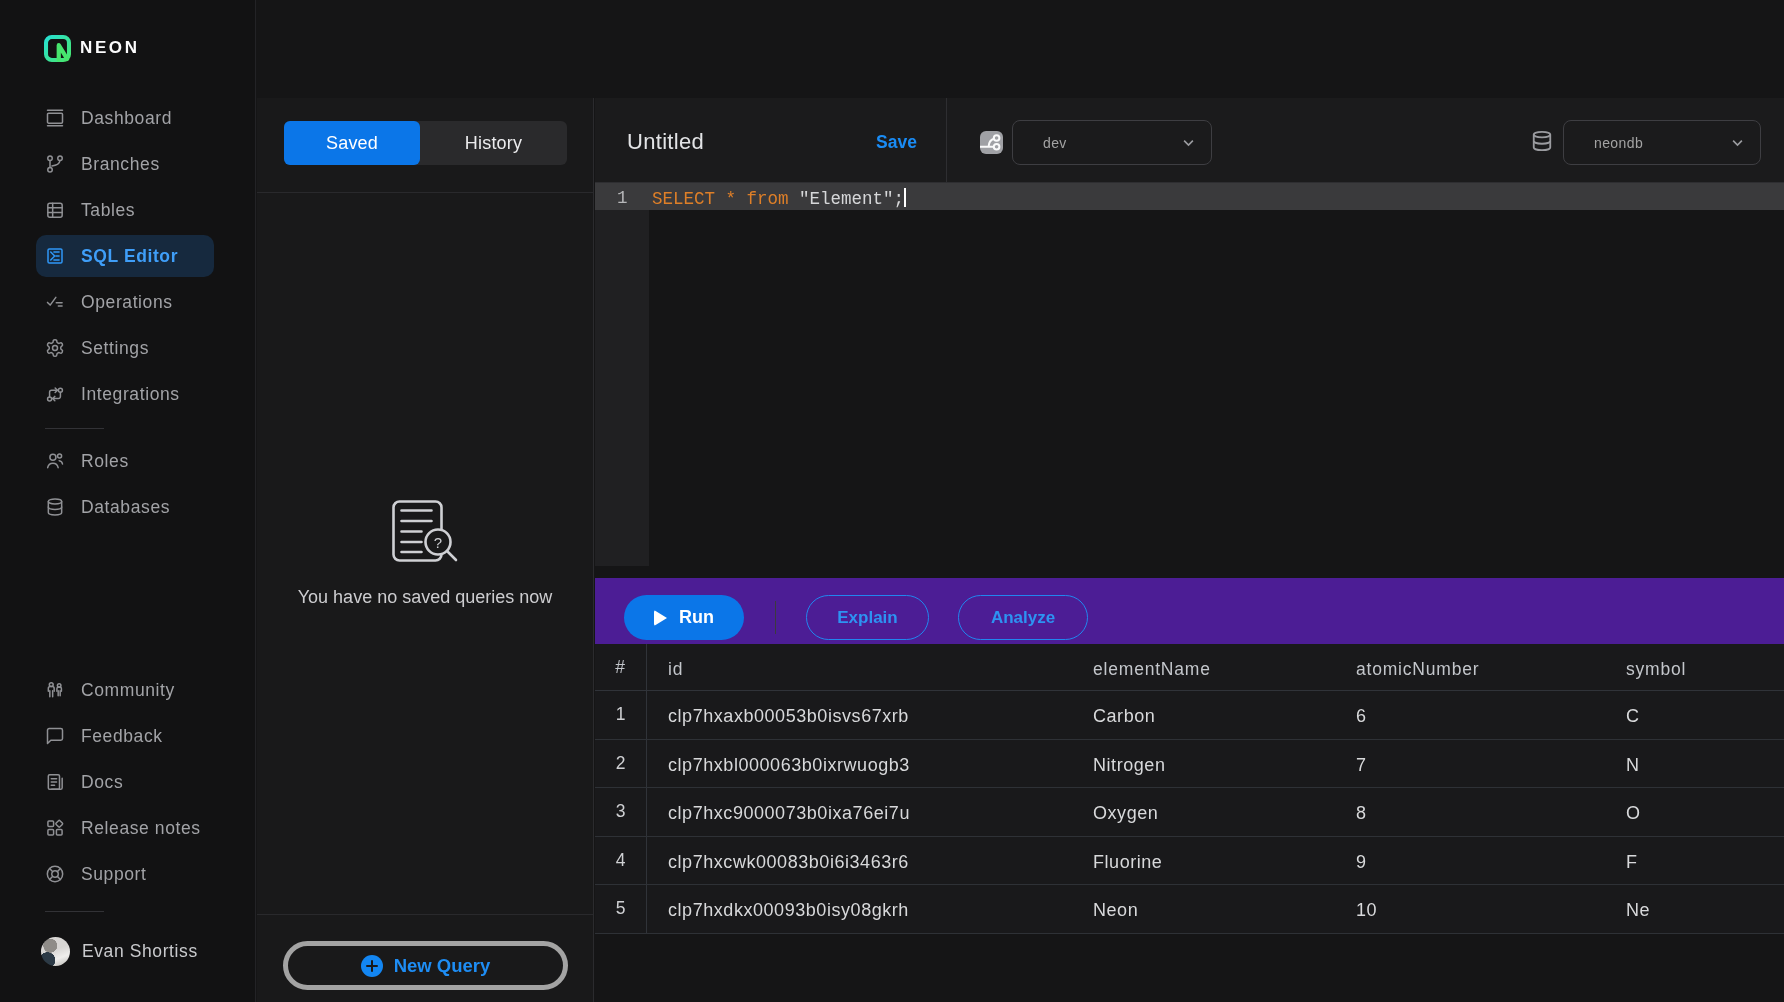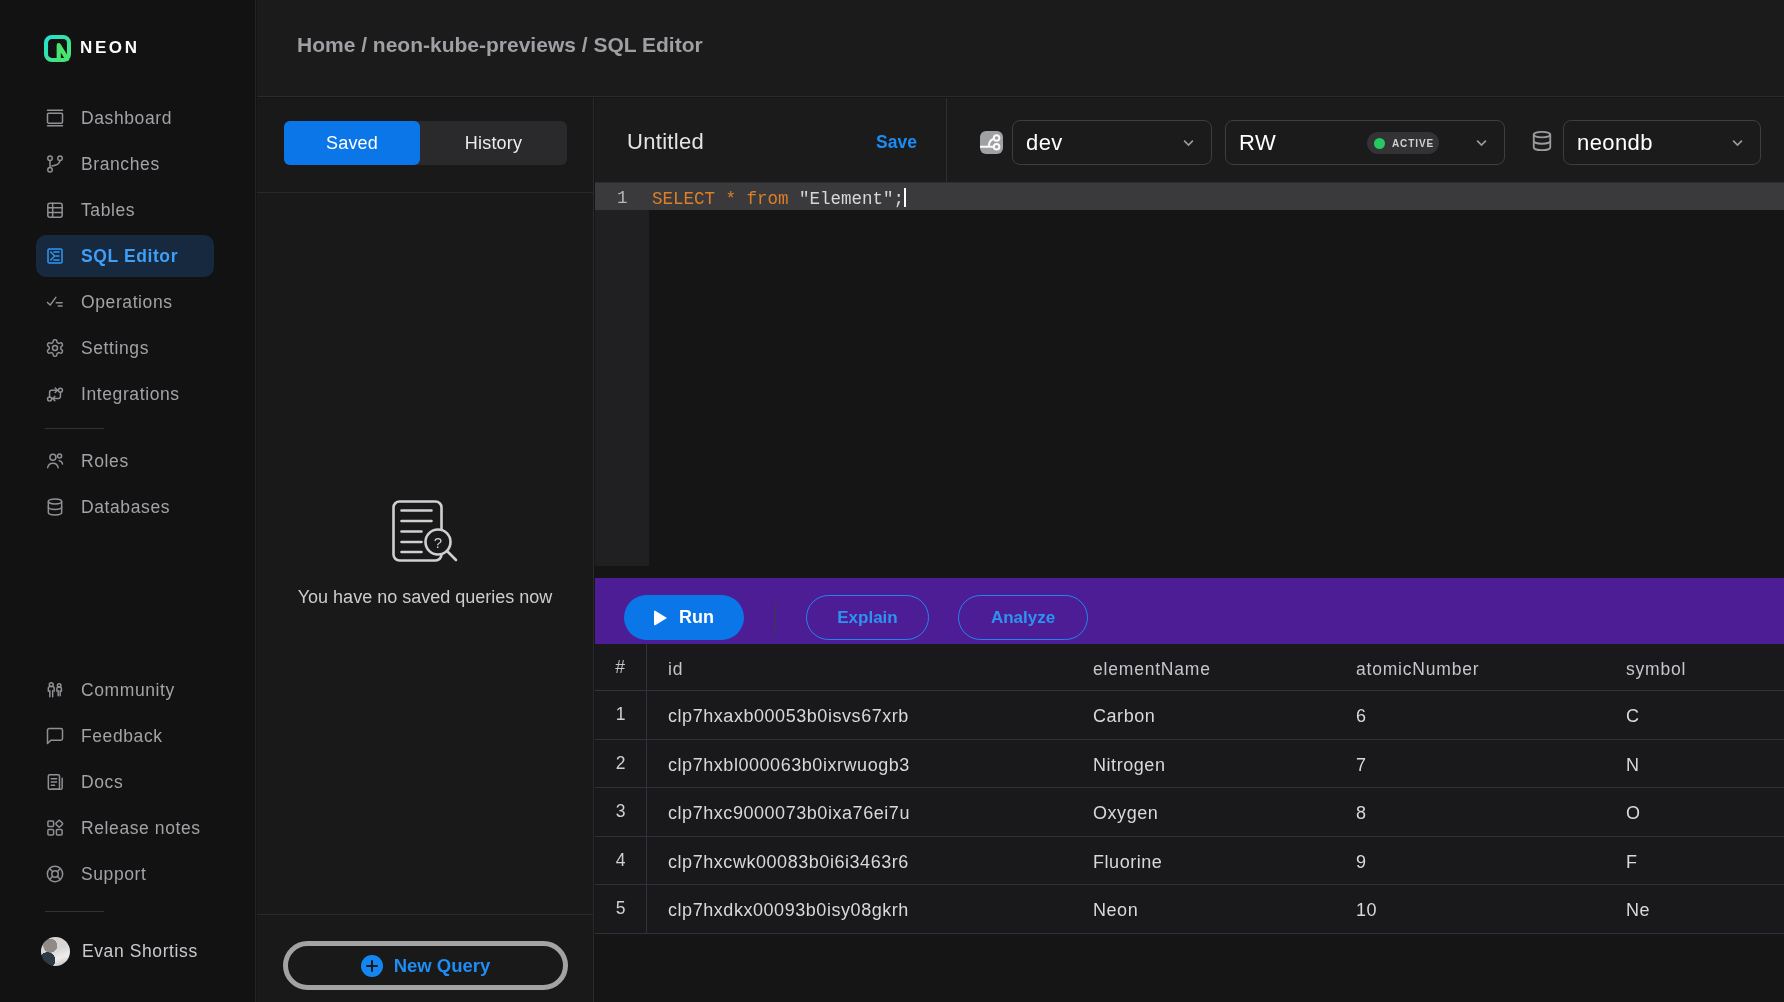--- a/index.html
+++ b/index.html
@@ -46,21 +46,21 @@
   .newq .plus:after { left:10px; top:5px; width:2.4px; height:12px; border-radius:1px; }
 
   
   .edregion { left:595px; top:98px; width:1189px; height:904px; background:#151516; }
   .edheader { position:absolute; left:0; top:0; width:1189px; height:85px; background:#1b1b1c; border-bottom:1px solid #2e2e31;padding-left:24px; }
   .edh-left { position:absolute; left:0; top:0; width:352px; height:84px; border-right:1px solid #2e2e31; }
   .untitled { position:absolute; left:32px; top:31px; font-size:22px; letter-spacing:0.3px; color:#e3e4e6; }
   .savelink { position:absolute; left:281px; top:34px; font-size:17.5px; font-weight:bold; color:#1a8cf5; }
   .shbtn { position:absolute; left:385px; top:33px; width:23px; height:23px; background:#a0a1a5; border-radius:6px; display:flex; align-items:center; justify-content:center; }
   .dd { position:absolute; top:22px; height:45px; border:1px solid #3e3e42; border-radius:8px; background:#1b1b1c; display:flex; align-items:center; }
-  .dd .t { position:absolute; left:13px; font-size:22px; letter-spacing:0.4px; color:#ffffff; }
+  .dd .t { position:absolute; left:30px; font-size:14px; letter-spacing:0.4px; color:#a3a3a3; }
   .dd svg.chev { position:absolute; right:15px; width:15px; height:15px; }
   .badge { position:absolute; left:141px; top:11px; width:72px; height:22px; background:#333336; border-radius:11px; display:flex; align-items:center; }
   .badge .dot { width:11px; height:11px; border-radius:50%; background:#24c95f; margin-left:7px; }
   .badge .bt { margin-left:7px; font-size:10px; font-weight:bold; letter-spacing:0.9px; color:#cfd0d3; }
 
   .activeline { position:absolute; left:0; top:85px; width:1189px; height:27px; background:#3a3a3c; font-family:"Liberation Mono", monospace; font-size:17.5px; }
   .lnum { position:absolute; left:22px; top:4.5px; color:#b6b7b9; }
   .code { position:absolute; left:57px; top:4.5px; color:#d6d7d9; white-space:pre; }
   .kw { color:#de7f28; }
   .cursor { display:inline-block; width:2px; height:19px; background:#fff; vertical-align:-3px; }
@@ -244,23 +244,20 @@
           </svg>
     <span class="lbl">Support</span>
         </div>
       </div>
     <div class="abs user">
         <div class="av"></div>
         <div class="nm">Evan Shortiss</div>
       </div>
   </div>
 
-  <div class="abs crumbbar">
-      <div class="crumb">Home / neon-kube-previews / SQL Editor</div>
-    </div>
 
   <div class="abs savedpanel">
     <div class="tabsrow">
       <div class="tabs">
           <div class="tab on">Saved</div>
           <div class="tab">History</div>
         </div>
     </div>
     <div class="empty">
       <svg width="67" height="62" viewBox="0 0 67 62" fill="none" stroke="#cfd0d4" stroke-width="2.6" stroke-linecap="round" stroke-linejoin="round">
@@ -289,30 +286,20 @@
             <circle cx="16.6" cy="15.8" r="2.8"></circle>
           <path d="M0 15.8h13.8M8.6 15.6c.2-4 2-6.9 5.2-7.9"></path>
         </svg>
       </div>
       <div class="dd" style="left:417px; width:200px;">
         <span class="t">dev</span>
         <svg class="chev" viewBox="0 0 24 24" fill="none" stroke="#9b9ca0" stroke-width="2.6">
             <path d="M5 9l7 7 7-7"></path>
           </svg>
       </div>
-      <div class="dd" style="left:630px; width:280px;">
-        <span class="t">RW</span>
-        <div class="badge">
-            <div class="dot"></div>
-            <div class="bt">ACTIVE</div>
-          </div>
-        <svg class="chev" viewBox="0 0 24 24" fill="none" stroke="#9b9ca0" stroke-width="2.6">
-            <path d="M5 9l7 7 7-7"></path>
-          </svg>
-      </div>
       <svg style="position:absolute; left:936px; top:32px;" width="22" height="22" viewBox="0 0 24 24" fill="none" stroke="#9b9ca0" stroke-width="2">
         <ellipse cx="12" cy="5" rx="9" ry="3"></ellipse>
           <path d="M3 5v14a9 3 0 0 0 18 0V5"></path>
           <path d="M3 12a9 3 0 0 0 18 0"></path>
       </svg>
       <div class="dd" style="left:968px; width:198px;">
         <span class="t">neondb</span>
         <svg class="chev" viewBox="0 0 24 24" fill="none" stroke="#9b9ca0" stroke-width="2.6">
             <path d="M5 9l7 7 7-7"></path>
           </svg>

